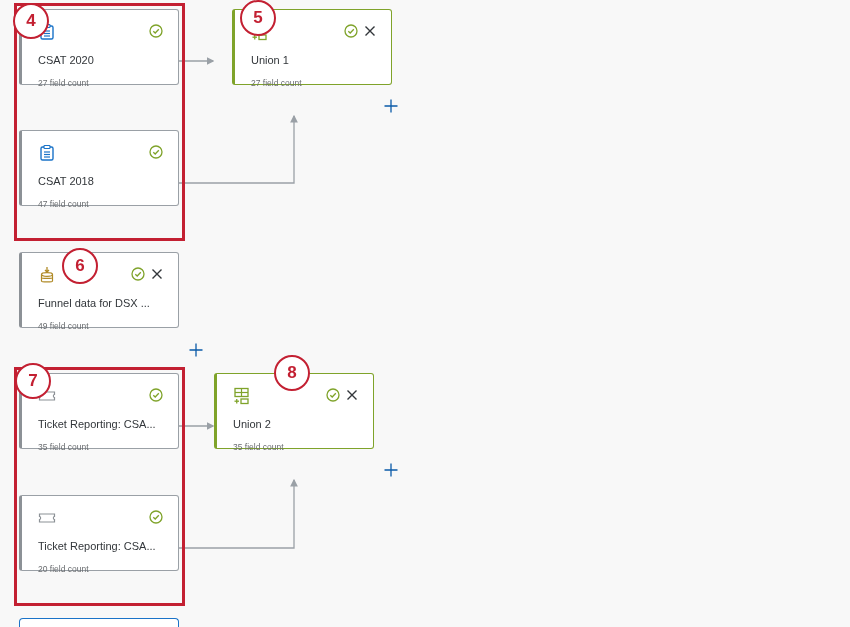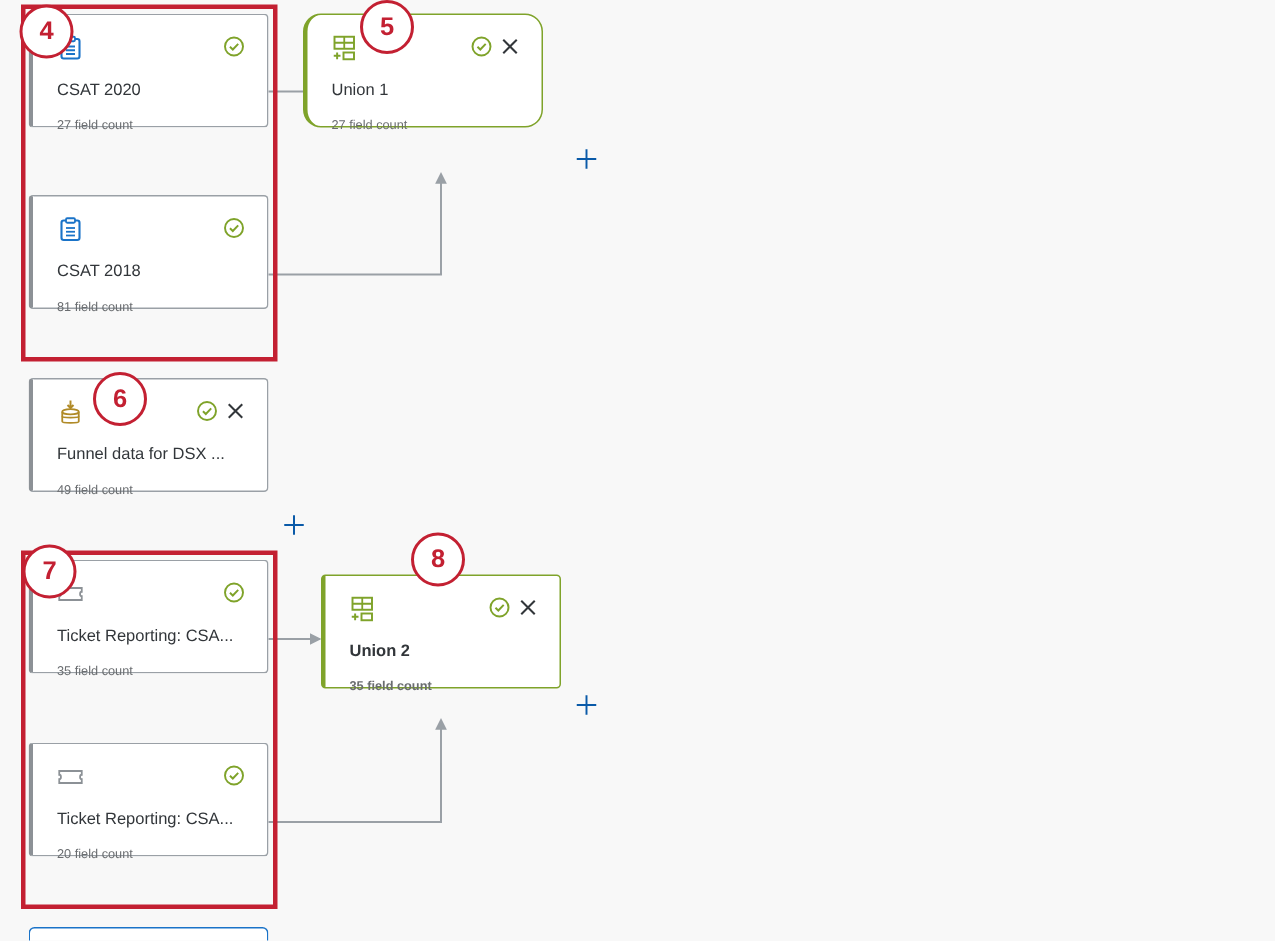--- a/index.html
+++ b/index.html
@@ -64,21 +64,21 @@
     <line x1="6" y1="13" x2="12" y2="13" stroke="#1a73c8" stroke-width="1.2"></line>
   </svg>
   <svg class="check-icon" viewBox="0 0 14 14">
     <circle cx="7" cy="7" r="6" fill="none" stroke="#7fa32a" stroke-width="1.3"></circle>
     <path d="M4.3 7.2 L6.2 9 L9.8 5.2" fill="none" stroke="#7fa32a" stroke-width="1.3"></path>
   </svg>
   <div class="title">CSAT 2020</div>
   <div class="sub">27 field count</div>
 </div>
 
-<div class="card union with-close" style="left:202px; top:9px;border-radius:12px;">
+<div class="card union with-close" style="left:232px; top:9px;">
   <svg class="type-icon" viewBox="0 0 18 18">
     <rect x="2" y="1.5" width="13" height="8" fill="none" stroke="#7fa32a" stroke-width="1.3"></rect>
     <line x1="2" y1="5.5" x2="15" y2="5.5" stroke="#7fa32a" stroke-width="1.2"></line>
     <line x1="8.5" y1="1.5" x2="8.5" y2="9.5" stroke="#7fa32a" stroke-width="1.2"></line>
     <rect x="8" y="12" width="7" height="4.5" fill="none" stroke="#7fa32a" stroke-width="1.3"></rect>
     <line x1="1.5" y1="14.2" x2="6" y2="14.2" stroke="#7fa32a" stroke-width="1.3"></line>
     <line x1="3.75" y1="12" x2="3.75" y2="16.5" stroke="#7fa32a" stroke-width="1.3"></line>
   </svg>
   <svg class="check-icon" viewBox="0 0 14 14">
     <circle cx="7" cy="7" r="6" fill="none" stroke="#7fa32a" stroke-width="1.3"></circle>
@@ -100,21 +100,21 @@
     <rect x="6" y="1.5" width="6" height="3" rx="0.8" fill="#fff" stroke="#1a73c8" stroke-width="1.2"></rect>
     <line x1="6" y1="8" x2="12" y2="8" stroke="#1a73c8" stroke-width="1.2"></line>
     <line x1="6" y1="10.5" x2="12" y2="10.5" stroke="#1a73c8" stroke-width="1.2"></line>
     <line x1="6" y1="13" x2="12" y2="13" stroke="#1a73c8" stroke-width="1.2"></line>
   </svg>
   <svg class="check-icon" viewBox="0 0 14 14">
     <circle cx="7" cy="7" r="6" fill="none" stroke="#7fa32a" stroke-width="1.3"></circle>
     <path d="M4.3 7.2 L6.2 9 L9.8 5.2" fill="none" stroke="#7fa32a" stroke-width="1.3"></path>
   </svg>
   <div class="title">CSAT 2018</div>
-  <div class="sub">81 field count</div>
+  <div class="sub">47 field count</div>
 </div>
 
 <div class="card with-close" style="left:19px; top:252px;">
   <svg class="type-icon" viewBox="0 0 18 18">
     <path d="M9 1 V6 M7 4 L9 6 L11 4" fill="none" stroke="#b08a27" stroke-width="1.3"></path>
     <ellipse cx="9" cy="8.5" rx="5.5" ry="1.8" fill="none" stroke="#b08a27" stroke-width="1.2"></ellipse>
     <path d="M3.5 8.5 V15 C3.5 16.2 14.5 16.2 14.5 15 V8.5" fill="none" stroke="#b08a27" stroke-width="1.2"></path>
     <path d="M3.5 11.5 C3.5 12.7 14.5 12.7 14.5 11.5" fill="none" stroke="#b08a27" stroke-width="1.2"></path>
   </svg>
   <svg class="check-icon" viewBox="0 0 14 14">
@@ -136,21 +136,21 @@
     <path d="M1.5 5 H16.5 V7.5 C15 7.5 15 10.5 16.5 10.5 V13 H1.5 V10.5 C3 10.5 3 7.5 1.5 7.5 Z" fill="none" stroke="#8c9196" stroke-width="1.2"></path>
   </svg>
   <svg class="check-icon" viewBox="0 0 14 14">
     <circle cx="7" cy="7" r="6" fill="none" stroke="#7fa32a" stroke-width="1.3"></circle>
     <path d="M4.3 7.2 L6.2 9 L9.8 5.2" fill="none" stroke="#7fa32a" stroke-width="1.3"></path>
   </svg>
   <div class="title">Ticket Reporting: CSA...</div>
   <div class="sub">35 field count</div>
 </div>
 
-<div class="card union with-close" style="left:214px; top:383px;font-weight:bold;">
+<div class="card union with-close" style="left:214px; top:373px;">
   <svg class="type-icon" viewBox="0 0 18 18">
     <rect x="2" y="1.5" width="13" height="8" fill="none" stroke="#7fa32a" stroke-width="1.3"></rect>
     <line x1="2" y1="5.5" x2="15" y2="5.5" stroke="#7fa32a" stroke-width="1.2"></line>
     <line x1="8.5" y1="1.5" x2="8.5" y2="9.5" stroke="#7fa32a" stroke-width="1.2"></line>
     <rect x="8" y="12" width="7" height="4.5" fill="none" stroke="#7fa32a" stroke-width="1.3"></rect>
     <line x1="1.5" y1="14.2" x2="6" y2="14.2" stroke="#7fa32a" stroke-width="1.3"></line>
     <line x1="3.75" y1="12" x2="3.75" y2="16.5" stroke="#7fa32a" stroke-width="1.3"></line>
   </svg>
   <svg class="check-icon" viewBox="0 0 14 14">
     <circle cx="7" cy="7" r="6" fill="none" stroke="#7fa32a" stroke-width="1.3"></circle>

